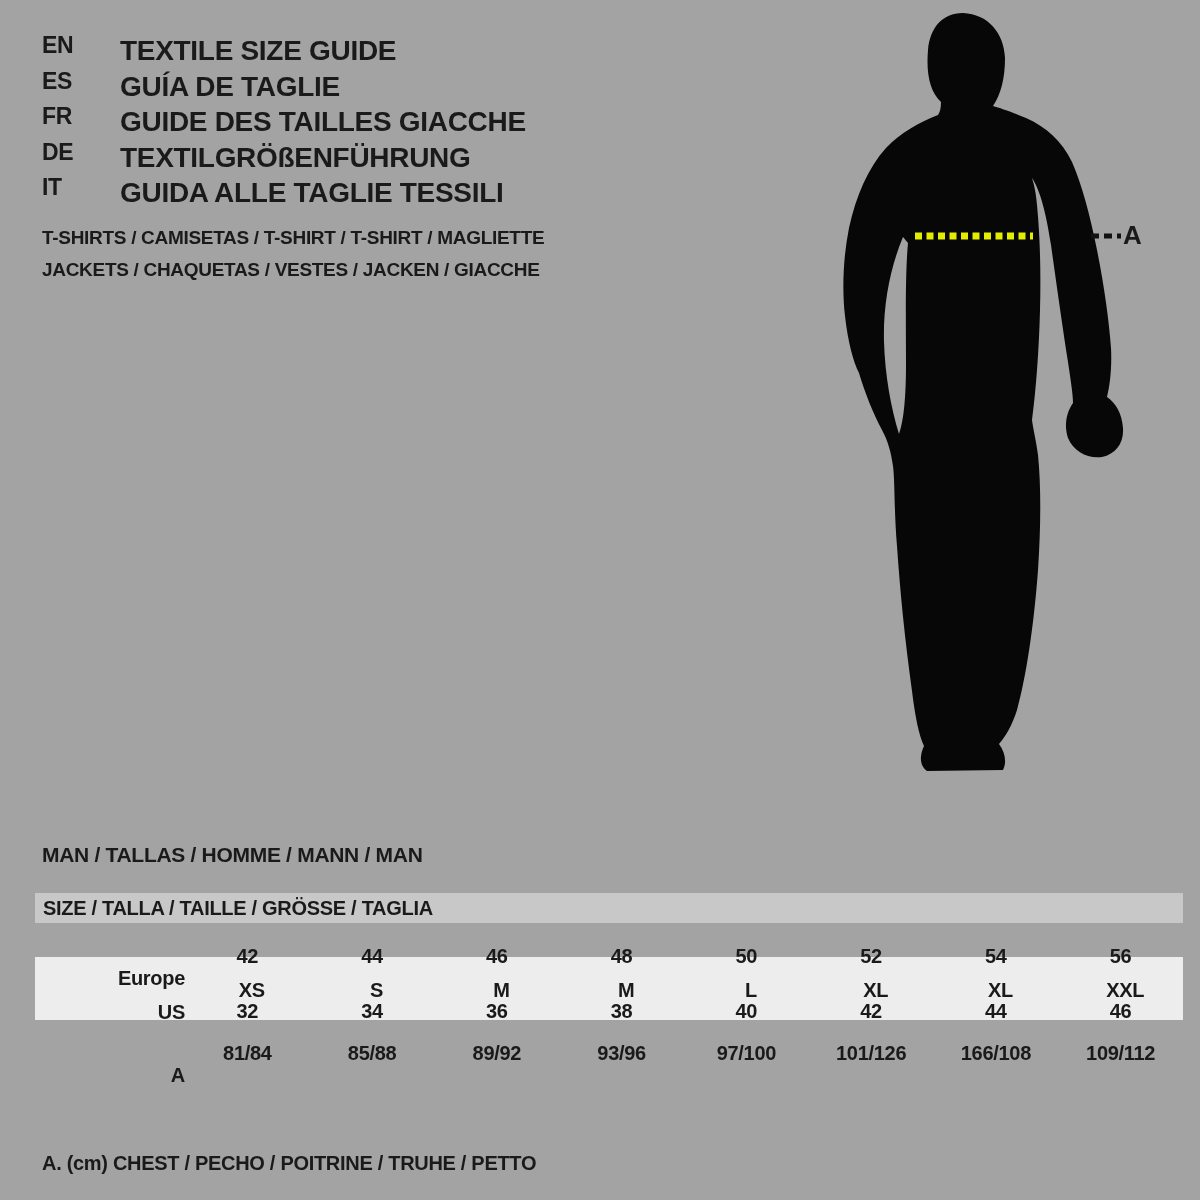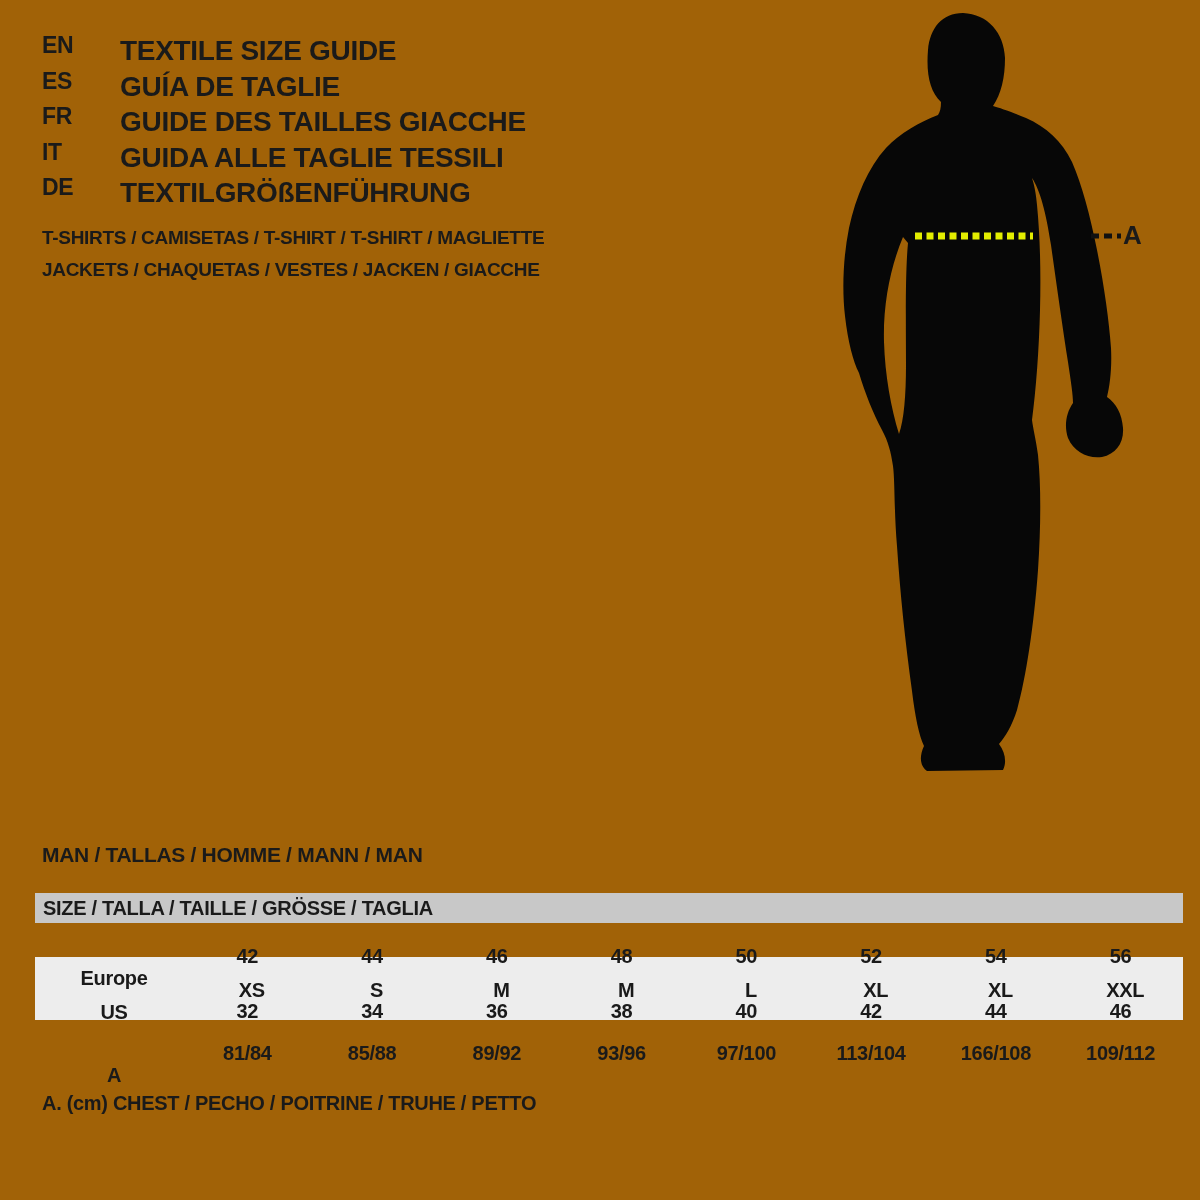--- a/index.html
+++ b/index.html
@@ -1,20 +1,20 @@
 <!DOCTYPE html>
 <html><head>
 <meta charset="utf-8">
 <style>
   * { margin:0; padding:0; box-sizing:border-box; }
   html,body { background:#ffffff; }
   .canvas {
     position:relative;
     width:1200px; height:1200px;
-    background:#a16207;
+    background:#a3a3a3;
     font-family:"Liberation Sans", sans-serif;
     color:#1a1a1a;
     overflow:hidden;
   }
 
   
   .lang-block { position:absolute; left:42px; top:28px; }
   .lang-row { display:flex; height:35.5px; align-items:center; }
   .lang-code { width:78px; font-size:23px; font-weight:700; letter-spacing:-0.3px; }
   .lang-label { font-size:28px; font-weight:700; letter-spacing:-0.3px; white-space:nowrap;margin-top:11px; }
@@ -41,55 +41,55 @@
     padding-left:8px;
     font-size:20px; font-weight:700; letter-spacing:-0.3px;
   }
   .st-row {
     display:grid;
     grid-template-columns:150px repeat(8, 1fr);
     align-items:center;
     text-align:center;
     font-size:20px; font-weight:700; letter-spacing:-0.3px;
   }
-  .st-row .st-label { text-align:center; padding-left:8px;margin-top:44px; }
+  .st-row .st-label { text-align:right; padding-left:8px;margin-top:44px; }
   .st-row-europe { height:34px; }
   .st-row-us     { height:32px;gap:9px; }
   .st-row-num    { height:31px; }
   .st-row-a      { height:38px; }
   .band { background:#ededed; }
 
   
-  .footer-note { position:absolute; left:42px; top:1092px; font-size:20px; font-weight:700; letter-spacing:-0.3px; }
+  .footer-note { position:absolute; left:42px; top:1152px; font-size:20px; font-weight:700; letter-spacing:-0.3px; }
 </style>
 </head>
 <body>
 
 <div class="canvas">
 
   <div class="lang-block">
     <div class="lang-row">
       <span class="lang-code">EN</span>
       <span class="lang-label">TEXTILE SIZE GUIDE</span>
     </div>
     <div class="lang-row">
       <span class="lang-code">ES</span>
       <span class="lang-label">GUÍA DE TAGLIE</span>
     </div>
     <div class="lang-row">
       <span class="lang-code">FR</span>
       <span class="lang-label">GUIDE DES TAILLES GIACCHE</span>
     </div>
     <div class="lang-row">
+      <span class="lang-code">DE</span>
+      <span class="lang-label">TEXTILGRÖßENFÜHRUNG</span>
+    </div>
+    <div class="lang-row">
       <span class="lang-code">IT</span>
       <span class="lang-label">GUIDA ALLE TAGLIE TESSILI</span>
-    </div>
-    <div class="lang-row">
-      <span class="lang-code">DE</span>
-      <span class="lang-label">TEXTILGRÖßENFÜHRUNG</span>
     </div>
   </div>
 
   <div class="categories">
     <div class="cat-line">T-SHIRTS / CAMISETAS / T-SHIRT / T-SHIRT / MAGLIETTE</div>
     <div class="cat-line">JACKETS / CHAQUETAS / VESTES / JACKEN / GIACCHE</div>
   </div>
 
   <svg class="figure-svg" viewBox="820 0 360 790" xmlns="http://www.w3.org/2000/svg">
     <path fill-rule="evenodd" d="M 963 13
@@ -182,21 +182,21 @@
       <span>46</span>
     </div>
 
     <div class="st-row st-row-a">
       <span class="st-label">A</span>
       <span>81/84</span>
       <span>85/88</span>
       <span>89/92</span>
       <span>93/96</span>
       <span>97/100</span>
-      <span>113/104</span>
+      <span>101/126</span>
       <span>166/108</span>
       <span>109/112</span>
     </div>
   </div>
 
   <div class="footer-note">A. (cm) CHEST / PECHO / POITRINE / TRUHE / PETTO</div>
 
 </div>
 
 </body></html>

